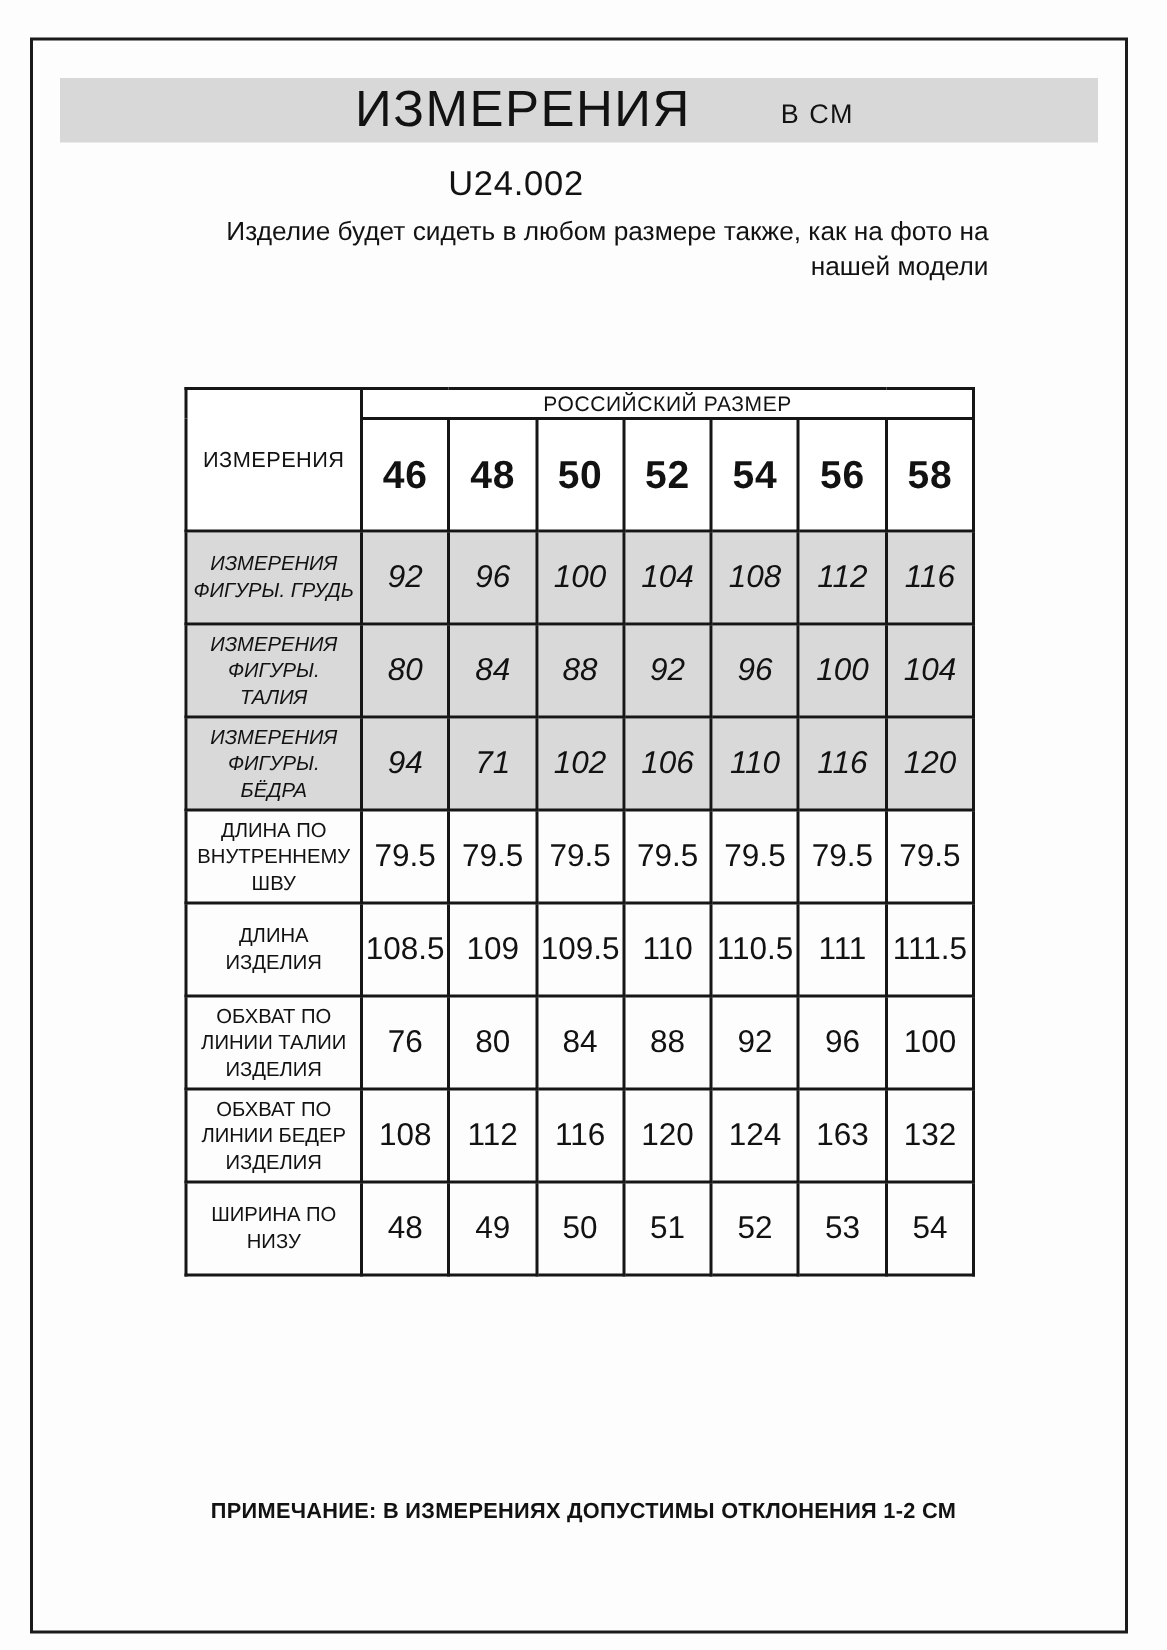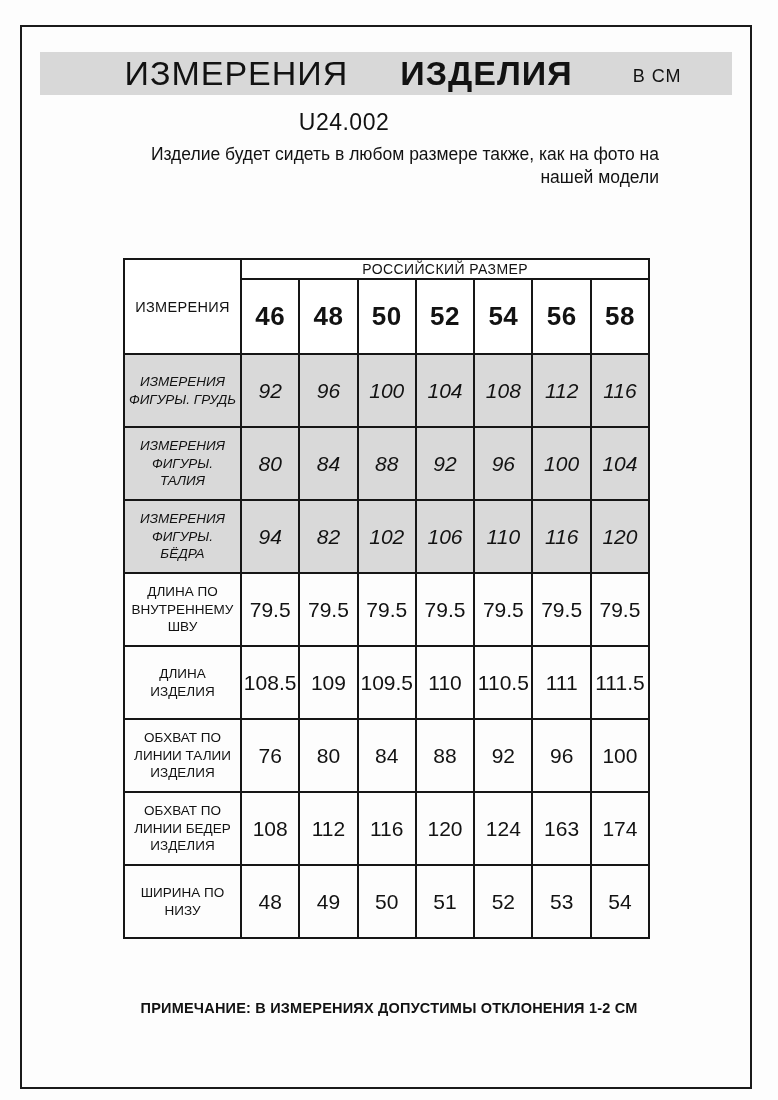--- a/index.html
+++ b/index.html
@@ -40,39 +40,38 @@
   .size-table th, .size-table td {
     border:2px solid #161616;
     text-align:center; vertical-align:middle;
     overflow:hidden;
   }
   tr.group-header-row { height:20px; }
   th.group-header-cell { font-size:14px; font-weight:400; letter-spacing:0.4px; background:#fff; }
   th.corner-cell { font-size:14.5px; font-weight:400; background:#fff; letter-spacing:0.3px; }
   tr.sizes-row { height:75px; }
   th.size-cell { font-size:26px; font-weight:700; background:#fff; letter-spacing:0.5px; }
-  tr.data-row { height:73px;margin-top:40px; }
+  tr.data-row { height:62px;margin-top:40px; }
   td.row-label-cell {
     font-size:13.5px; line-height:1.3; padding:2px 3px; font-weight:400;
   }
   td.value-cell { font-size:21px; font-weight:400; }
   tr.shaded td { background:var(--row-gray, #d9d9d9); font-style:italic; }
   .footnote {
     position:absolute; top:1000px; left:0; width:778px;
     text-align:center; font-size:14.5px; font-weight:700; letter-spacing:0.2px;
   }
 </style>
 </head>
 <body>
 
 <div class="page-frame"></div>
 
 <div class="title-banner">
   <span class="title-part1">ИЗМЕРЕНИЯ</span>
-  <span class="title-part2">ИЗДЕЛИЯ</span>
   <span class="title-part3">В СМ</span>
 </div>
 
 <div class="product-code">U24.002</div>
 
 <div class="subtitle">Изделие будет сидеть в любом размере также, как на фото на нашей модели</div>
 
 <table class="size-table">
   <colgroup>
     <col style="width:117px">
@@ -116,21 +115,21 @@
         <td class="value-cell">84</td>
         <td class="value-cell">88</td>
         <td class="value-cell">92</td>
         <td class="value-cell">96</td>
         <td class="value-cell">100</td>
         <td class="value-cell">104</td>
       </tr>
       <tr class="data-row shaded">
         <td class="row-label-cell">ИЗМЕРЕНИЯ ФИГУРЫ. БЁДРА</td>
         <td class="value-cell">94</td>
-        <td class="value-cell">82</td>
+        <td class="value-cell">71</td>
         <td class="value-cell">102</td>
         <td class="value-cell">106</td>
         <td class="value-cell">110</td>
         <td class="value-cell">116</td>
         <td class="value-cell">120</td>
       </tr>
       <tr class="data-row">
         <td class="row-label-cell">ДЛИНА ПО ВНУТРЕННЕМУ ШВУ</td>
         <td class="value-cell">79.5</td>
         <td class="value-cell">79.5</td>
@@ -161,21 +160,21 @@
         <td class="value-cell">100</td>
       </tr>
       <tr class="data-row">
         <td class="row-label-cell">ОБХВАТ ПО ЛИНИИ БЕДЕР ИЗДЕЛИЯ</td>
         <td class="value-cell">108</td>
         <td class="value-cell">112</td>
         <td class="value-cell">116</td>
         <td class="value-cell">120</td>
         <td class="value-cell">124</td>
         <td class="value-cell">163</td>
-        <td class="value-cell">174</td>
+        <td class="value-cell">132</td>
       </tr>
       <tr class="data-row">
         <td class="row-label-cell">ШИРИНА ПО НИЗУ</td>
         <td class="value-cell">48</td>
         <td class="value-cell">49</td>
         <td class="value-cell">50</td>
         <td class="value-cell">51</td>
         <td class="value-cell">52</td>
         <td class="value-cell">53</td>
         <td class="value-cell">54</td>

